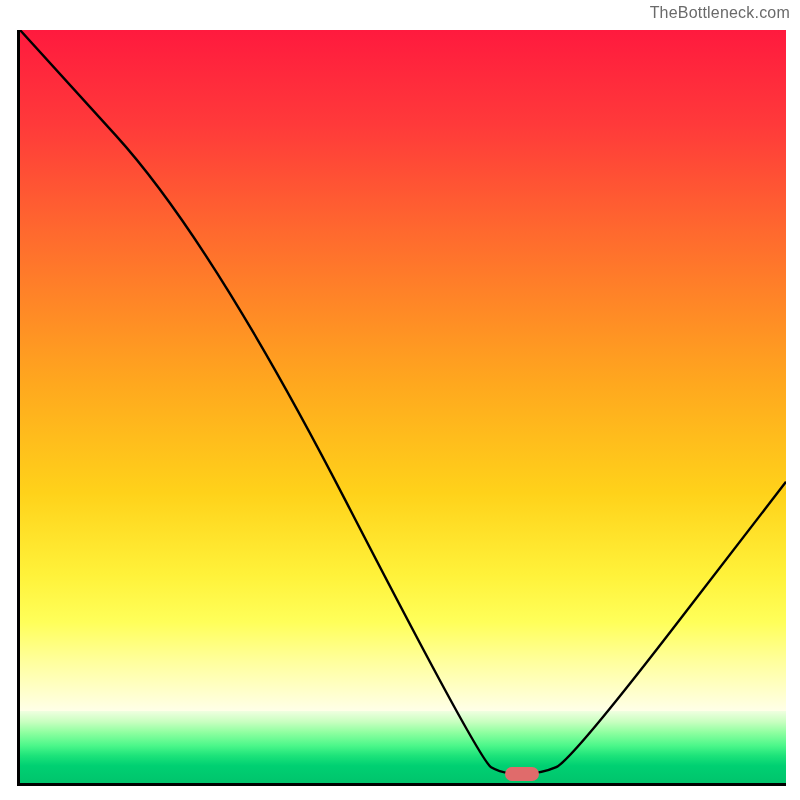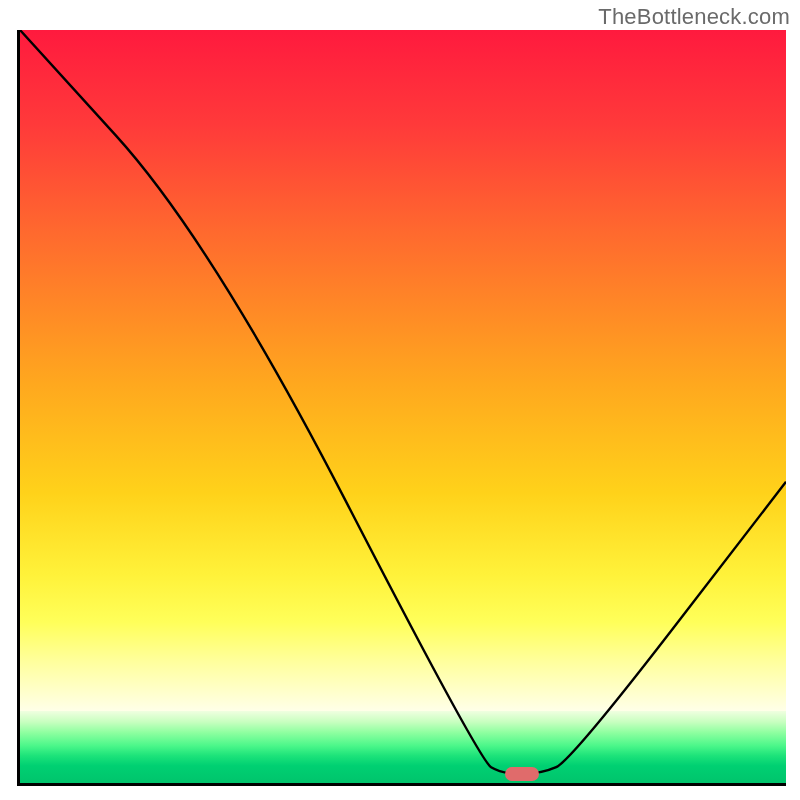--- a/index.html
+++ b/index.html
@@ -13,21 +13,21 @@
   .wrap {
     position: relative;
     width: 800px;
     height: 800px;
   }
   .watermark {
     position: absolute;
     top: 4px;
     right: 10px;
     color: #6a6a6a;
-    font-size: 22px;
+    font-size: 16px;
     font-weight: 500;
     letter-spacing: 0.2px;
   }
   .plot-area {
     position: absolute;
     left: 17px;
     top: 30px;
     width: 766px;
     height: 753px;
     overflow: hidden;

